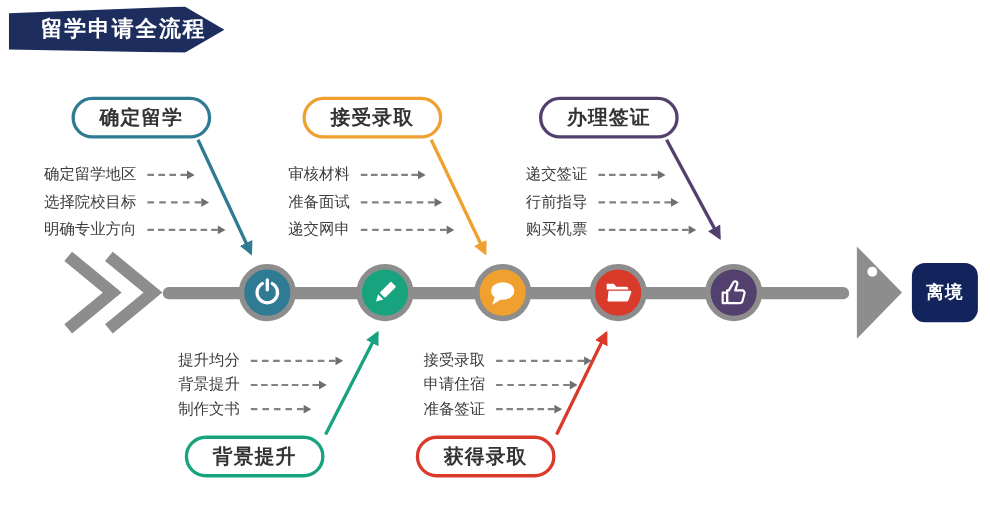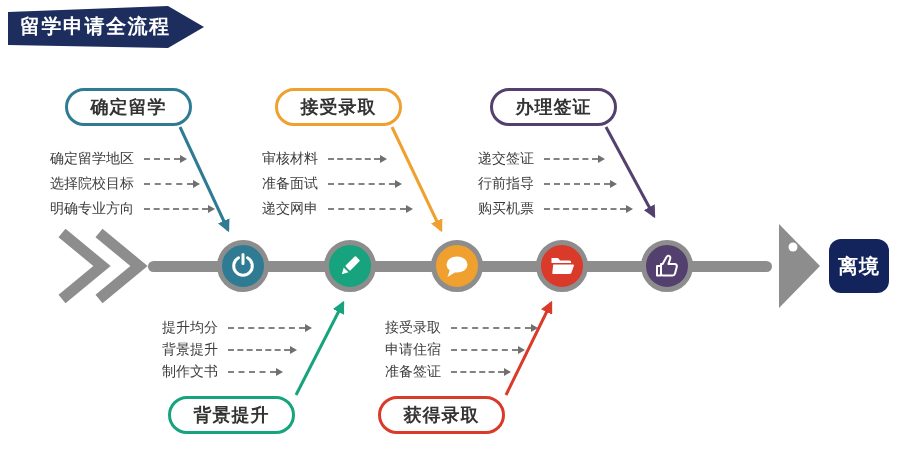--- a/index.html
+++ b/index.html
@@ -5,60 +5,60 @@
   html,body{margin:0;padding:0;background:#fff;}
   .canvas{
     position:relative;width:900px;height:471px;background:#ffffff;overflow:hidden;
     font-family:"Liberation Sans","DejaVu Sans",sans-serif;
   }
   
   .banner{
     position:absolute;left:0;top:5px;width:208px;height:43px;
     background:#1d2d5e;color:#fff;font-size:20px;font-weight:bold;letter-spacing:1.5px;
     clip-path:polygon(8px 7px,168px 1px,204px 22px,168px 43px,8px 40px);
-    display:flex;align-items:center;padding-left:20px;box-sizing:border-box;
+    display:flex;align-items:center;padding-left:37px;box-sizing:border-box;
   }
   
   .pill{
     position:absolute;width:127px;height:38px;box-sizing:border-box;
     border:3px solid #3b82f6;border-radius:21px;background:#fff;
     display:flex;align-items:center;justify-content:center;
     font-size:18px;font-weight:bold;color:#333;letter-spacing:1px;z-index:4;
   }
   .pill-confirm{left:65px;top:88px;border-color:#2f7b93;}
   .pill-apply{left:275px;top:88px;border-color:#efa02e;}
   .pill-visa{left:490px;top:88px;border-color:#54406e;}
   .pill-plan{left:168px;top:396px;border-color:#16a37d;}
   .pill-offer{left:378px;top:396px;border-color:#d93a2a;}
   
   .group{position:absolute;z-index:3;}
   .row{display:flex;align-items:center;font-size:14px;color:#3d3d3d;white-space:nowrap;}
   .g-top .row{height:25px;}
   .g-bottom .row{height:22px;}
   .dash{border-top:2px dashed #828282;height:0;margin-left:10px;}
   .ah{width:0;height:0;border-left:7px solid #6f6f6f;border-top:4px solid transparent;border-bottom:4px solid transparent;}
-  .g-a{left:50px;top:146px;font-family:Liberation Mono, monospace;}
+  .g-a{left:40px;top:146px;font-family:Liberation Mono, monospace;}
   .g-b{left:262px;top:146px;}
   .g-c{left:478px;top:146px;}
   .g-d{left:162px;top:317px;}
   .g-e{left:375px;top:317px;margin-left:10px;}
   
   .node{
     position:absolute;width:42px;height:42px;border:5px solid #8d8d8d;border-radius:50%;
     display:flex;align-items:center;justify-content:center;z-index:5;
   }
   .node-confirm{left:217px;top:240px;background:#2f7b93;}
   .node-plan{left:324px;top:240px;background:#16a37d;}
   .node-apply{left:431px;top:240px;background:#efa02e;}
   .node-offer{left:536px;top:240px;background:#d93a2a;}
   .node-visa{left:641px;top:240px;background:#54406e;}
   
   .endbox{
     position:absolute;left:829px;top:239px;width:60px;height:54px;border-radius:12px;
-    background:#13235c;color:#fff;font-size:20px;font-weight:bold;letter-spacing:1px;
+    background:#13235c;color:#fff;font-size:16px;font-weight:bold;letter-spacing:1px;
     display:flex;align-items:center;justify-content:center;z-index:5;
   }
   .overlay{position:absolute;left:0;top:0;z-index:2;}
 </style>
 </head>
 <body>
 
 <div class="canvas">
 
   <div class="banner">

